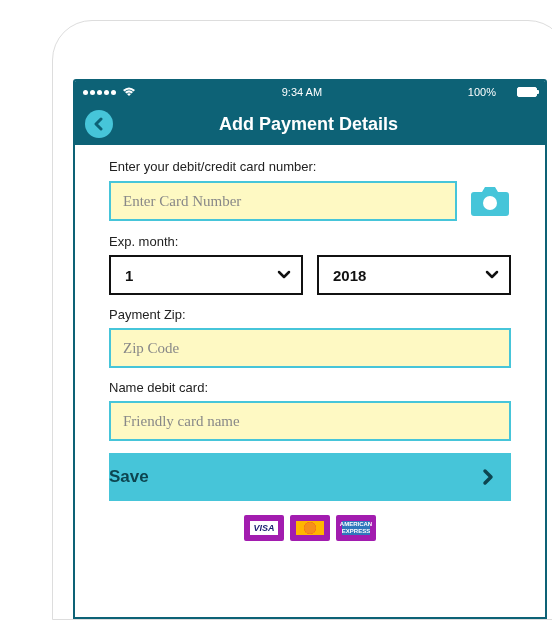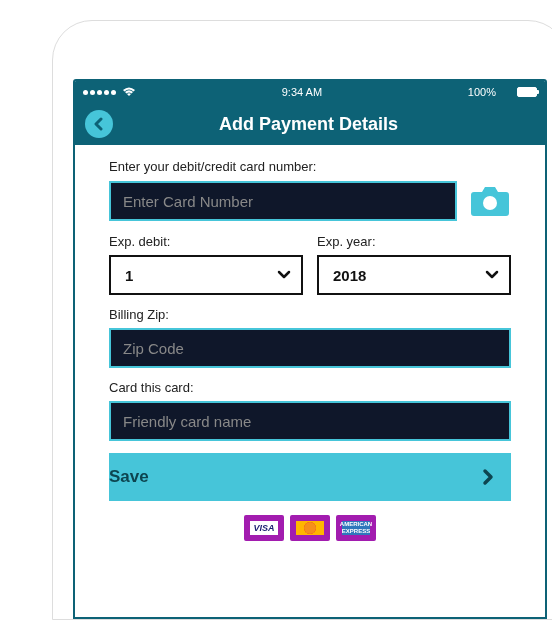--- a/index.html
+++ b/index.html
@@ -84,26 +84,27 @@
     font-size: 13px;
     color: #222;
     margin-bottom: 6px;
   }
   .row { display: flex; gap: 14px; align-items: flex-end; }
   .col { flex: 1; }
   .input {
     width: 100%;
     height: 40px;
     border: 2px solid #46c5d9;
-    background: #0f172a;
+    background: #fef9c3;
     padding: 0 12px;
     font-size: 15px;
     color: #888;
     display: flex;
     align-items: center;
+    font-family: Liberation Serif, serif;
   }
   .card-row { display: flex; gap: 12px; align-items: center; margin-bottom: 12px; }
   .card-row .input { flex: 1; }
   .camera-icon {
     width: 42px; height: 42px;
     display: flex; align-items: center; justify-content: center;
   }
   .select {
     width: 100%;
     height: 40px;
@@ -197,46 +198,45 @@
             <svg width="40" height="34" viewBox="0 0 40 34">
               <path d="M4 8 h8 l3 -5 h10 l3 5 h8 a3 3 0 0 1 3 3 v18 a3 3 0 0 1 -3 3 h-32 a3 3 0 0 1 -3 -3 v-18 a3 3 0 0 1 3 -3 z" fill="#46c5d9"></path>
               <circle cx="20" cy="19" r="7" fill="#fff"></circle>
             </svg>
           </div>
         </div>
       </div>
 
       <div class="row field-group">
         <div class="col">
-          <div class="label">Exp. debit:</div>
+          <div class="label">Exp. month:</div>
           <div class="select">
             <span>1</span>
             <svg width="14" height="10" viewBox="0 0 14 10">
                 <path d="M2 2 L7 7 L12 2" stroke="#111" stroke-width="2.5" fill="none" stroke-linecap="round" stroke-linejoin="round"></path>
               </svg>
           </div>
         </div>
         <div class="col">
-          <div class="label">Exp. year:</div>
           <div class="select">
             <span>2018</span>
             <svg width="14" height="10" viewBox="0 0 14 10">
                 <path d="M2 2 L7 7 L12 2" stroke="#111" stroke-width="2.5" fill="none" stroke-linecap="round" stroke-linejoin="round"></path>
               </svg>
           </div>
         </div>
       </div>
 
       <div class="field-group">
-        <div class="label">Billing Zip:</div>
+        <div class="label">Payment Zip:</div>
         <div class="input">Zip Code</div>
       </div>
 
       <div class="field-group">
-        <div class="label">Card this card:</div>
+        <div class="label">Name debit card:</div>
         <div class="input">Friendly card name</div>
       </div>
 
       <div class="save-btn">
         <span>Save</span>
         <svg class="right-chev" width="14" height="18" viewBox="0 0 14 18">
           <path d="M4 3 L10 9 L4 15" stroke="#0d4550" stroke-width="3.5" fill="none" stroke-linecap="round" stroke-linejoin="round"></path>
         </svg>
       </div>
 

